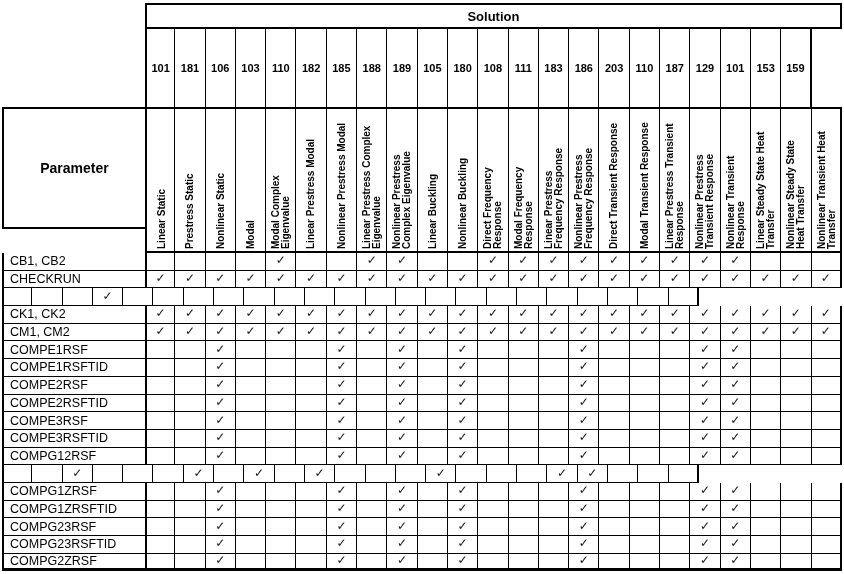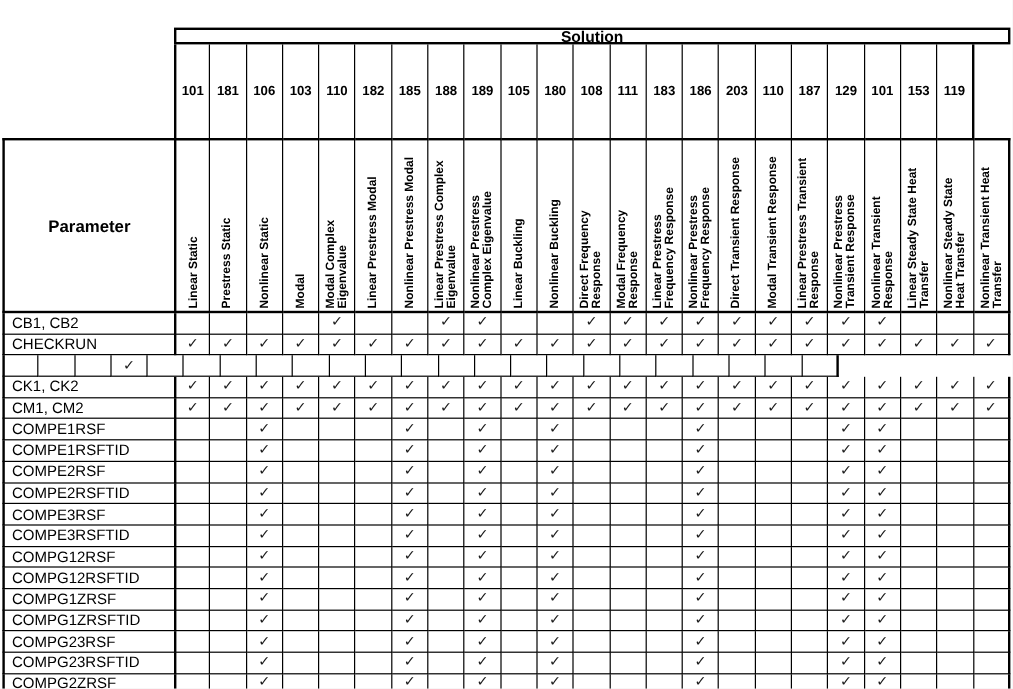--- a/index.html
+++ b/index.html
@@ -12,43 +12,43 @@
   .tbl { position: absolute; left: 2px; top: 3px; }
   .row { display: flex; }
   .cell {
     flex: 0 0 30.3px; width: 30.3px;
     border-right: 1px solid #000; border-bottom: 1px solid #000;
     display: flex; align-items: center; justify-content: center;
     overflow: visible;
   }
   .spacer { flex: 0 0 143px; width: 143px; border: none; background: transparent; }
   .sol-cell {
-    flex: 0 0 696.9px; width: 696.9px; height: 14px;
+    flex: 0 0 696.9px; width: 696.9px; height: 26px;
     border: 2px solid #000;
     display: flex; align-items: center; justify-content: center;
-    font-weight: bold; font-size: 13px; margin-top: 20px;
+    font-weight: bold; font-size: 13px;
   }
   .code { height: 78px; font-weight: bold; font-size: 11px; border-bottom: none; }
   .vlabel { height: 146px; border-top: 2px solid #000; border-bottom: 2px solid #000; position: relative; }
   .first { border-left: 2px solid #000; }
   .last  { border-right: 2px solid #000; }
   .rot {
     position: absolute; left: 0; top: 0;
     width: 144px; height: 30px;
     transform-origin: 0 0;
     transform: rotate(-90deg) translateX(-144px);
     display: flex; align-items: center;
     padding-left: 4px;
   }
   .vtext {
     font-weight: bold; font-size: 10px; line-height: 10.5px;
     white-space: pre; text-align: left;
   }
   .param-header {
-    flex: 0 0 143px; width: 143px; height: 146px;
+    flex: 0 0 143px; width: 143px; height: 122px;
     border: 2px solid #000; border-right: none;
     display: flex; align-items: center; justify-content: center;
     font-weight: bold; font-size: 14px;
   }
   .r-data .param-name {
     flex: 0 0 143px; width: 143px; height: 17.7px;
     border-left: 2px solid #000; border-right: none; border-bottom: 1px solid #000;
     display: flex; align-items: center; justify-content: flex-start;
     padding-left: 6px; font-size: 12.5px; white-space: nowrap;
   }
@@ -84,21 +84,21 @@
         <div class="cell code">108</div>
         <div class="cell code">111</div>
         <div class="cell code">183</div>
         <div class="cell code">186</div>
         <div class="cell code">203</div>
         <div class="cell code">110</div>
         <div class="cell code">187</div>
         <div class="cell code">129</div>
         <div class="cell code">101</div>
         <div class="cell code">153</div>
-        <div class="cell code last">119</div>
+        <div class="cell code last">159</div>
       </div>
 
     <div class="row">
       <div class="param-header">Parameter</div>
 
     <div class="cell vlabel first">
           <div class="rot">
             <div class="vtext">Linear Static</div>
           </div>
         </div>
@@ -796,21 +796,20 @@
             <div class="glyph">✓</div>
           </div>
           <div class="cell check">
             <div class="glyph">✓</div>
           </div>
           <div class="cell check"></div>
           <div class="cell check"></div>
           <div class="cell check last"></div>
         </div>
         <div class="row r-data">
-          <div class="param-name">COMPG12RSFTID</div>
           <div class="cell check first"></div>
           <div class="cell check"></div>
           <div class="cell check">
             <div class="glyph">✓</div>
           </div>
           <div class="cell check"></div>
           <div class="cell check"></div>
           <div class="cell check"></div>
           <div class="cell check">
             <div class="glyph">✓</div>

